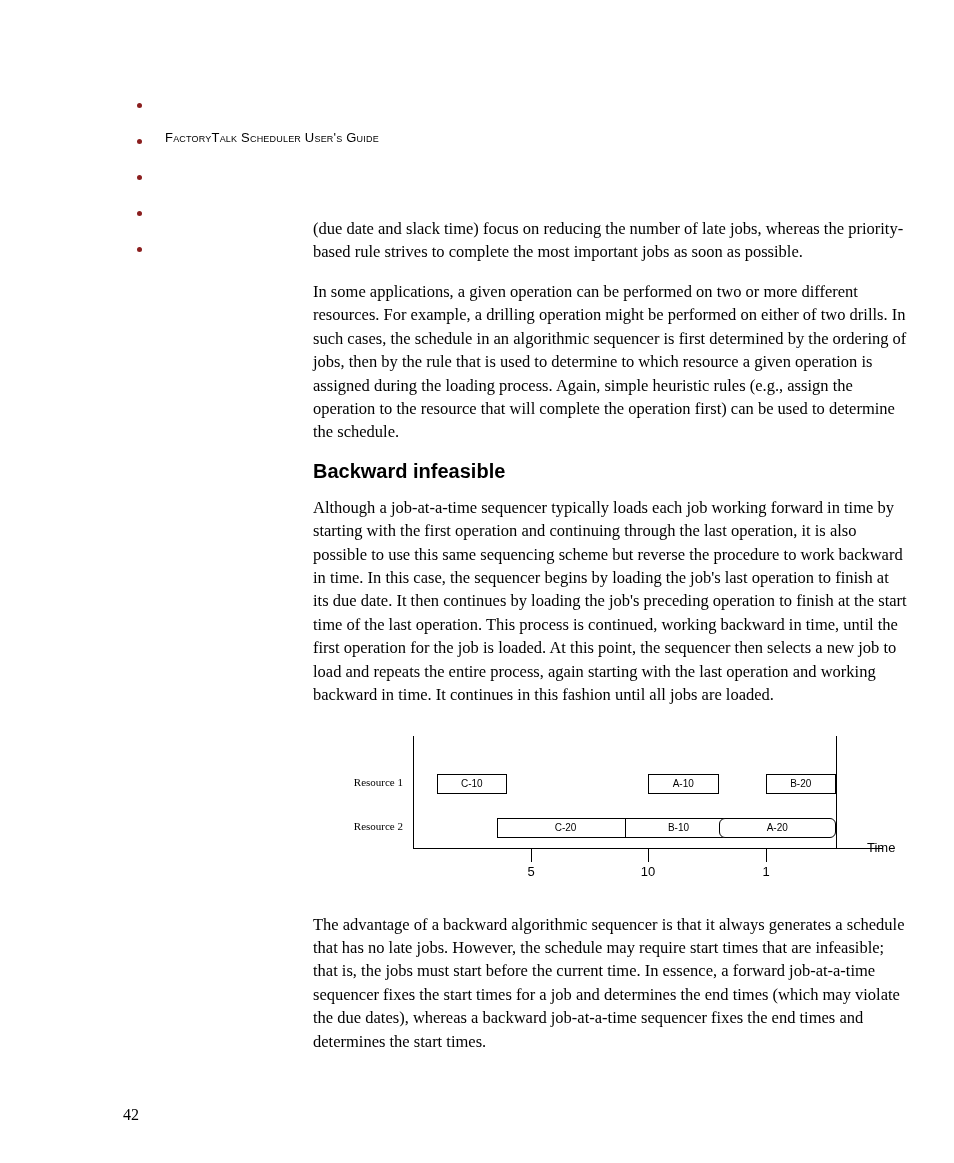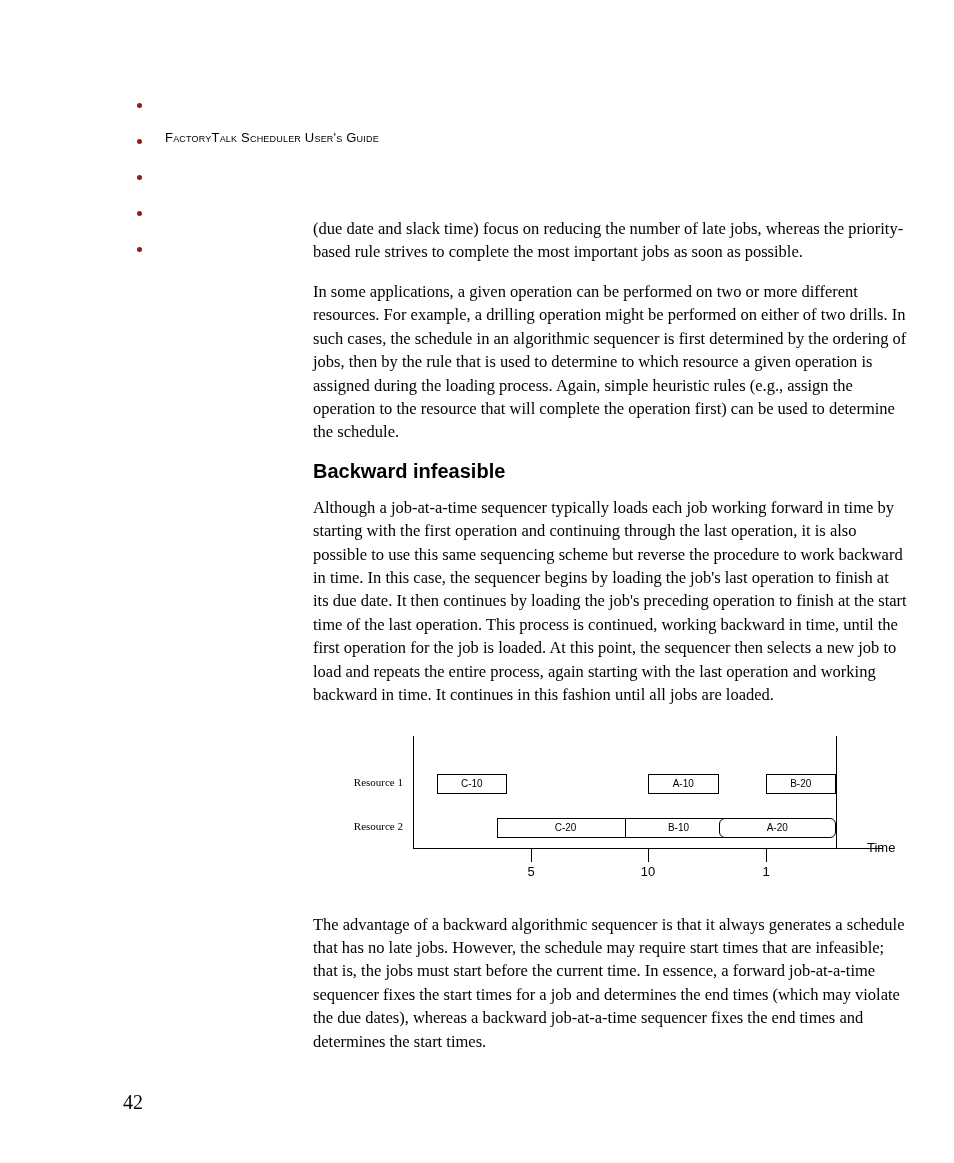--- a/index.html
+++ b/index.html
@@ -115,22 +115,22 @@
     justify-content: center;
   }
   .timelabel {
     position: absolute;
     font-family: Arial, Helvetica, sans-serif;
     font-size: 13px;
   }
   .page-number {
     position: absolute;
     left: 71px;
-    bottom: 75px;
-    font-size: 20px;
+    bottom: 65px;
+    font-size: 16px;
   }
 </style>
 </head>
 <body>
 
 <div class="page">
 
   <div class="bullets">
     <div class="bullet"></div>
     <div class="bullet"></div>

